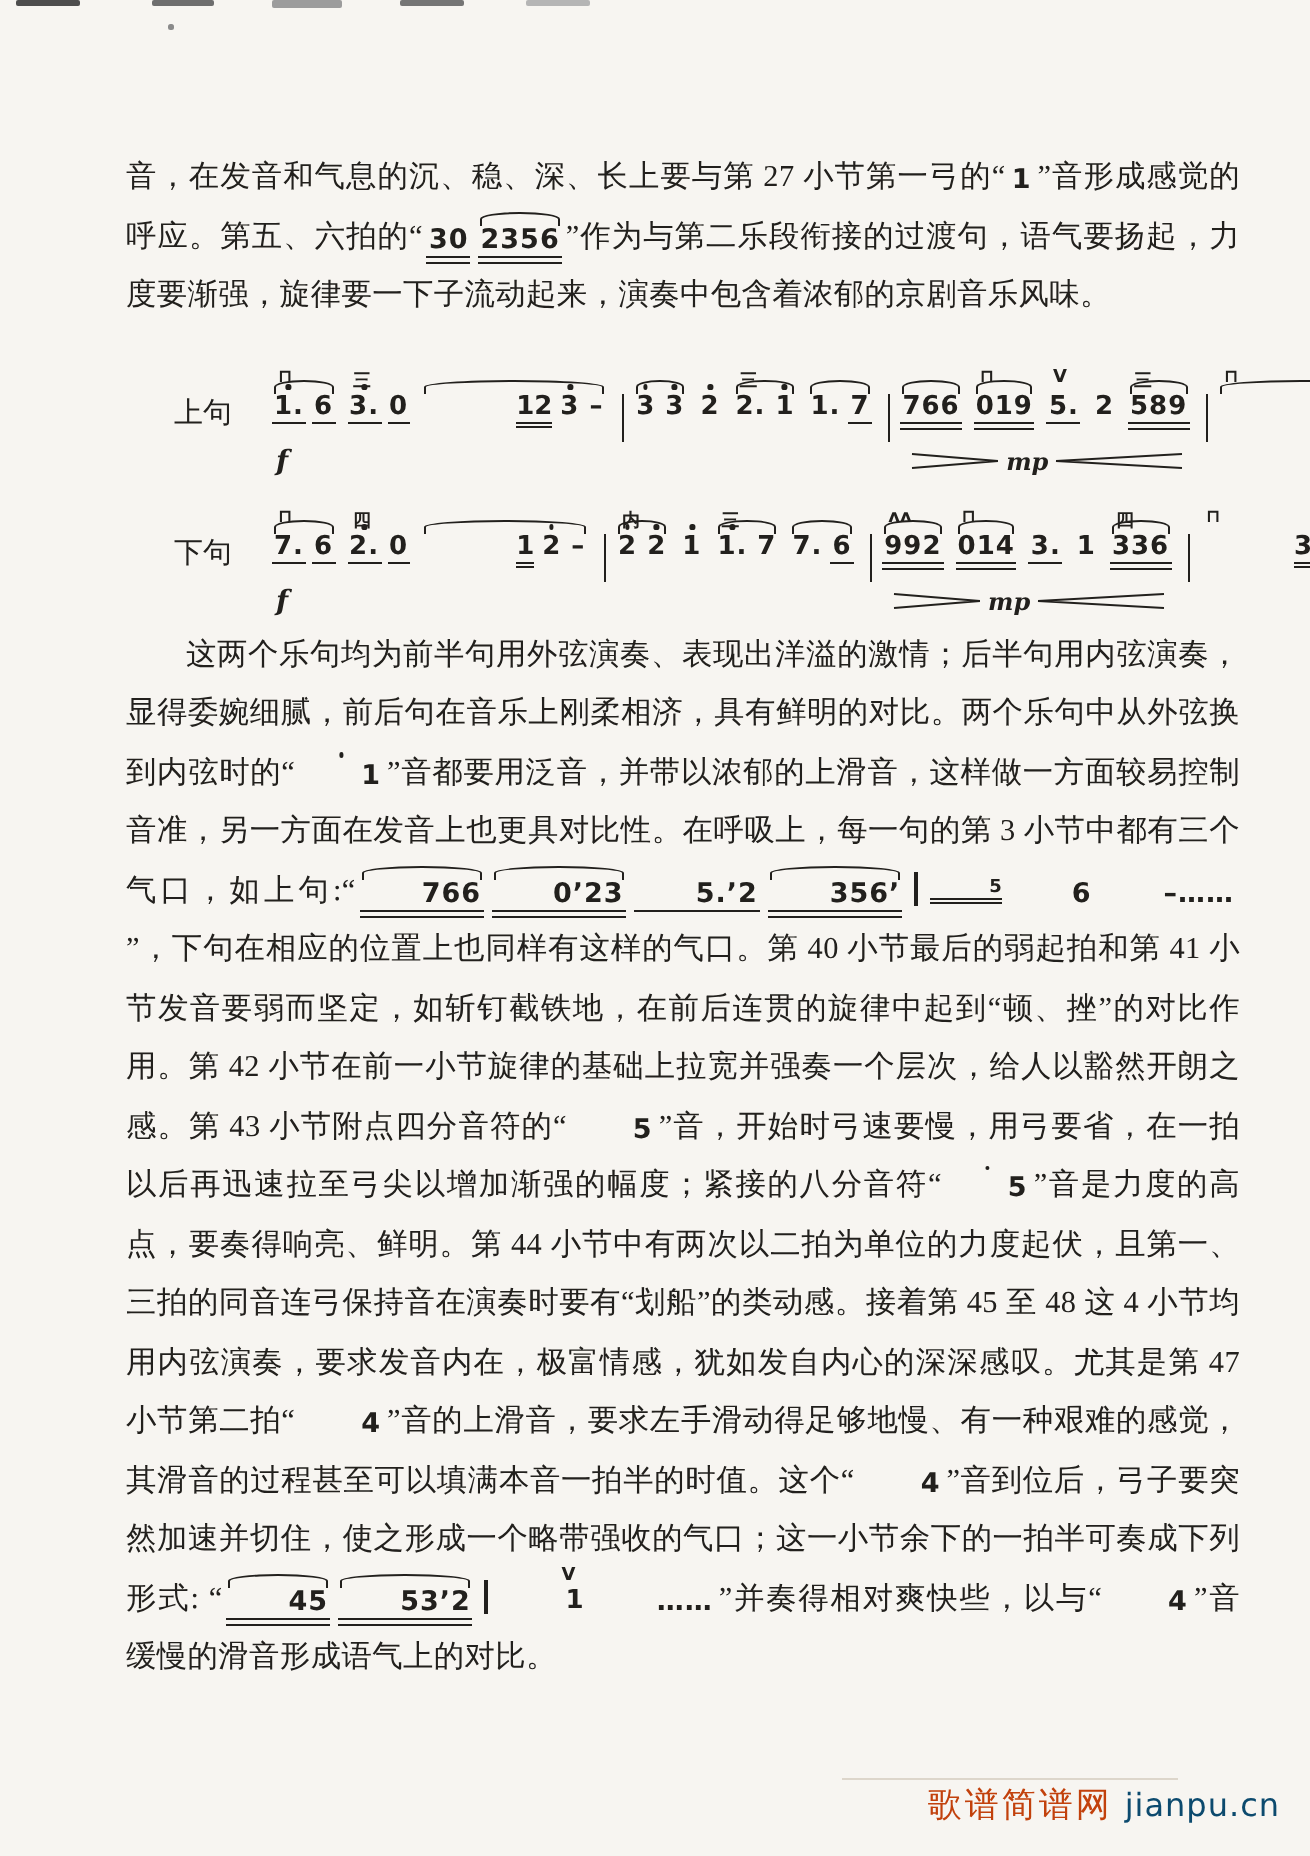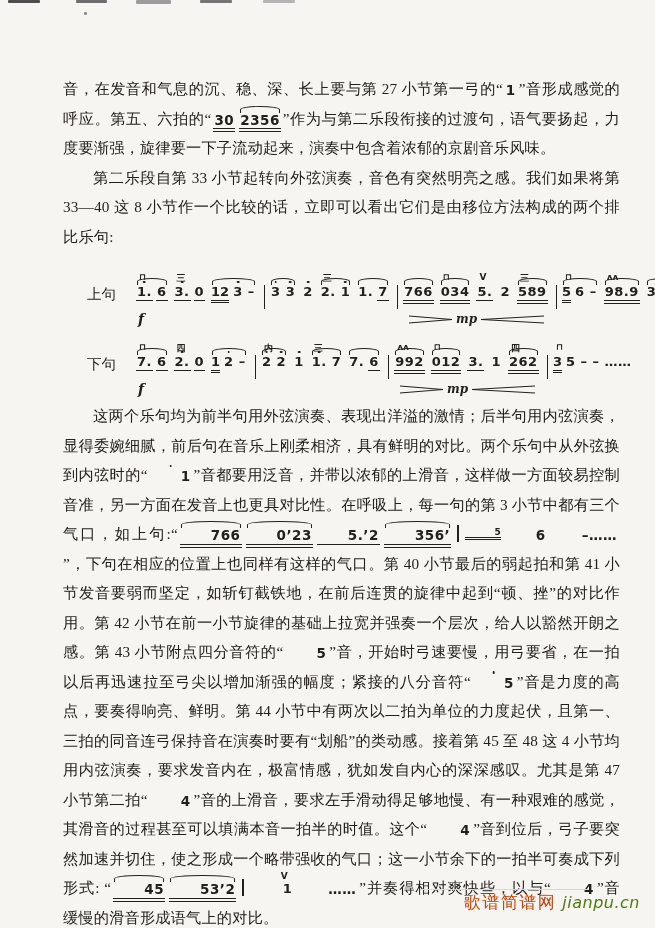--- a/index.html
+++ b/index.html
@@ -22,21 +22,21 @@
 
   
   .nt { font-family:"DejaVu Sans","Liberation Sans",sans-serif; font-weight:700; font-style:normal;
         position:relative; display:inline-block; line-height:1.15; font-size:13.5px; padding:0 1px;
         vertical-align:-1px; letter-spacing:0.5px; }
   .para .nt { margin:0 2px; }
   [data-cls~="u1"] { border-bottom:1.5px solid #22201d; }
   [data-cls~="u2"] { border-bottom:4px double #22201d; }
   [data-cls~="da"]::before { content:""; position:absolute; top:-4.5px; left:50%; transform:translateX(-50%);
         width:2.6px; height:2.6px; border-radius:50%; background:#22201d; }
-  [data-cls~="g"] { font-size:9px; vertical-align:4px; border-bottom:3px double #22201d; padding:0; letter-spacing:0; }
+  [data-cls~="g"] { font-size:9px; vertical-align:4px; border-bottom:3px double #22201d; padding:0; letter-spacing:0;margin-left:47px; }
   .nt[data-cls~="arc"]::after, .grp[data-cls~="arc"]::after {
         content:""; position:absolute; top:-7px; left:1px; right:1px; height:6px;
         border:1.4px solid #22201d; border-bottom:none; border-radius:100% 100% 0 0; pointer-events:none; }
 
   .qbar { display:inline-block; width:1.4px; height:17px; background:#22201d; vertical-align:-3px; margin:0 4px; }
 
   
   .score { margin:18px 0 22px 0; }
   .score-row { display:flex; align-items:flex-start; margin-bottom:30px; }
   .score-row:last-child { margin-bottom:8px; }
@@ -53,40 +53,39 @@
   .mprow { display:none; position:absolute; left:0; right:8px; bottom:-17px; align-items:center;
         justify-content:center; gap:2px; }
   .mprow[data-cls~="show"] { display:flex; }
   .mprow i { font-family:"DejaVu Serif",serif; font-style:italic; font-weight:700; font-size:12px; }
   .barline { display:none; width:1.4px; height:24px; background:#22201d; margin:0 2px 0 3px; align-self:center; }
   .barline[data-cls~="show"] { display:inline-block; }
 
   .scratch { position:absolute; left:421px; top:889px; width:168px; height:1px; background:#ddd6cb; }
   .watermark { position:absolute; right:15px; top:891px; font-size:17px; letter-spacing:1.5px; white-space:nowrap; }
   .watermark .site { color:#c2410c; }
-  .watermark .domain { color:#4d7c0f; font-style:italic; margin-left:6px; letter-spacing:0.5px;
+  .watermark .domain { color:#0c4a6e; margin-left:6px; letter-spacing:0.5px;
         font-family:"DejaVu Sans","Liberation Sans",sans-serif; font-size:16px; }
 </style>
 </head>
 <body>
 
 <div class="page">
 
   <span class="tm tm1"></span>
   <span class="tm tm2"></span>
   <span class="tm tm3"></span>
   <span class="tm tm4"></span>
   <span class="tm tm5"></span>
   <span class="tmdot"></span>
 
   <div class="content">
 
     <p class="para"><span>音，在发音和气息的沉、稳、深、长上要与第 27 小节第一弓的“</span><span class="nt">1</span><span>”音形成感觉的呼应。第五、六拍的“</span><span class="nt" data-cls="u2">30</span><span class="nt" data-cls="u2 arc">2356</span><span>”作为与第二乐段衔接的过渡句，语气要扬起，力度要渐强，旋律要一下子流动起来，演奏中包含着浓郁的京剧音乐风味。</span></p>
 
-    <p class="para ind"><span>第二乐段自第 33 小节起转向外弦演奏，音色有突然明亮之感。我们如果将第 33—40 这 8 小节作一个比较的话，立即可以看出它们是由移位方法构成的两个排比乐句:</span></p>
 
     <div class="score">
 
         <div class="score-row">
           <span class="score-label">上句</span>
           <div class="bars">
 
               <span class="bar">
 
                   <span class="grp" data-cls="arc">
@@ -169,21 +168,21 @@
                   <span class="grp" data-cls="arc">
                     <i class="mk"></i>
 
                       <span class="nt" data-cls="u2">766</span>
 
                   </span>
 
                   <span class="grp" data-cls="arc">
                     <i class="mk">⊓</i>
 
-                      <span class="nt" data-cls="u2">034</span>
+                      <span class="nt" data-cls="u2">019</span>
 
                   </span>
 
                   <span class="grp">
                     <i class="mk">V</i>
 
                       <span class="nt" data-cls="u1">5.</span>
 
                   </span>
 
@@ -336,42 +335,42 @@
                   <span class="grp" data-cls="arc">
                     <i class="mk">ʌʌ</i>
 
                       <span class="nt" data-cls="u2">992</span>
 
                   </span>
 
                   <span class="grp" data-cls="arc">
                     <i class="mk">⊓</i>
 
-                      <span class="nt" data-cls="u2">012</span>
+                      <span class="nt" data-cls="u2">014</span>
 
                   </span>
 
                   <span class="grp">
                     <i class="mk"></i>
 
                       <span class="nt" data-cls="u1">3.</span>
 
                   </span>
 
                   <span class="grp">
                     <i class="mk"></i>
 
                       <span class="nt">1</span>
 
                   </span>
 
                   <span class="grp" data-cls="arc">
                     <i class="mk">四</i>
 
-                      <span class="nt" data-cls="u2">262</span>
+                      <span class="nt" data-cls="u2">336</span>
 
                   </span>
 
                 <span class="fdyn"></span>
                 <span class="mprow" data-cls="show">
                   <svg class="hp" width="46" height="9" viewBox="0 0 46 9">
                   <path d="M1 1 L44 4.5 M1 8 L44 4.5" stroke="#22201d" stroke-width="1" fill="none"></path>
                 </svg>
                   <i>mp</i>
                   <svg class="hp" width="66" height="9" viewBox="0 0 66 9">

